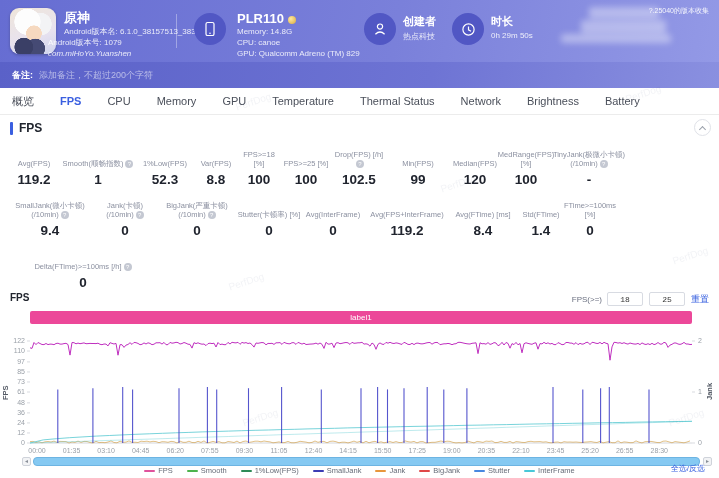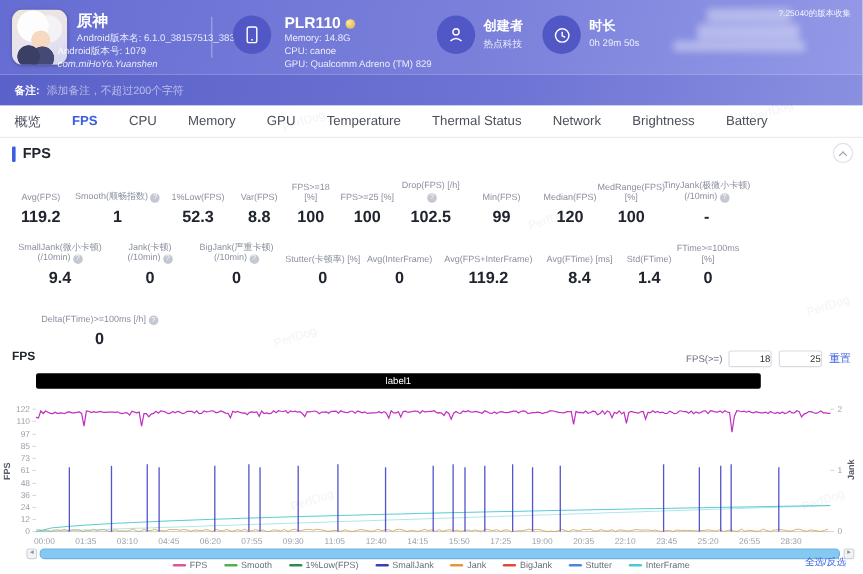--- a/index.html
+++ b/index.html
@@ -72,23 +72,23 @@
   #row2 .mcell:nth-child(5){width:62px} #row2 .mcell:nth-child(6){width:86px}
   #row2 .mcell:nth-child(7){width:66px} #row2 .mcell:nth-child(8){width:50px}
   #row2 .mcell:nth-child(9){width:48px} #row2 .mcell:nth-child(10){width:66px}
   #row3 .mcell:nth-child(1){width:150px}
 
   
   #chart-title { position:absolute; left:10px; top:292px; font-size:10px; font-weight:bold; color:#21252e; }
   #thresh { position:absolute; right:10px; top:292px; display:flex; align-items:center; }
   #thresh .tlabel { font-size:8px; color:#6b7080; margin-right:5px; }
   .tinput { width:36px; height:14px; border:1px solid #d8dbe2; border-radius:2px; font-size:8px;
-    text-align:right; color:#333; margin-right:6px; font-family:Liberation Sans, sans-serif; }
+    text-align:center; color:#333; margin-right:6px; font-family:Liberation Mono, monospace; }
   #reset-link { font-size:9px; color:#3a62e0; cursor:pointer; }
-  #label-bar { position:absolute; left:30px; top:311px; width:604px; height:13px; background:#000000;
+  #label-bar { position:absolute; left:30px; top:311px; width:662px; height:13px; background:#ec4899;
     border-radius:2px; color:#fff; font-size:8px; display:flex; align-items:center; justify-content:center; }
   #chart-svg { position:absolute; left:0; top:325px; }
 
   
   #scrollbar { position:absolute; left:22px; top:457px; width:690px; height:9px; }
   #sb-track { position:absolute; left:11px; top:0; width:667px; height:9px; background:#85c9f2;
     border:1px solid #6db4e2; border-radius:4px; cursor:pointer; }
   .sb-btn { position:absolute; top:0; width:9px; height:9px; background:#f2f3f5; border:1px solid #cfd3da;
     border-radius:2px; cursor:pointer; font-size:6px; line-height:7px; text-align:center; color:#8a8f99; }
   #sb-left { left:0; } #sb-right { right:0; }

